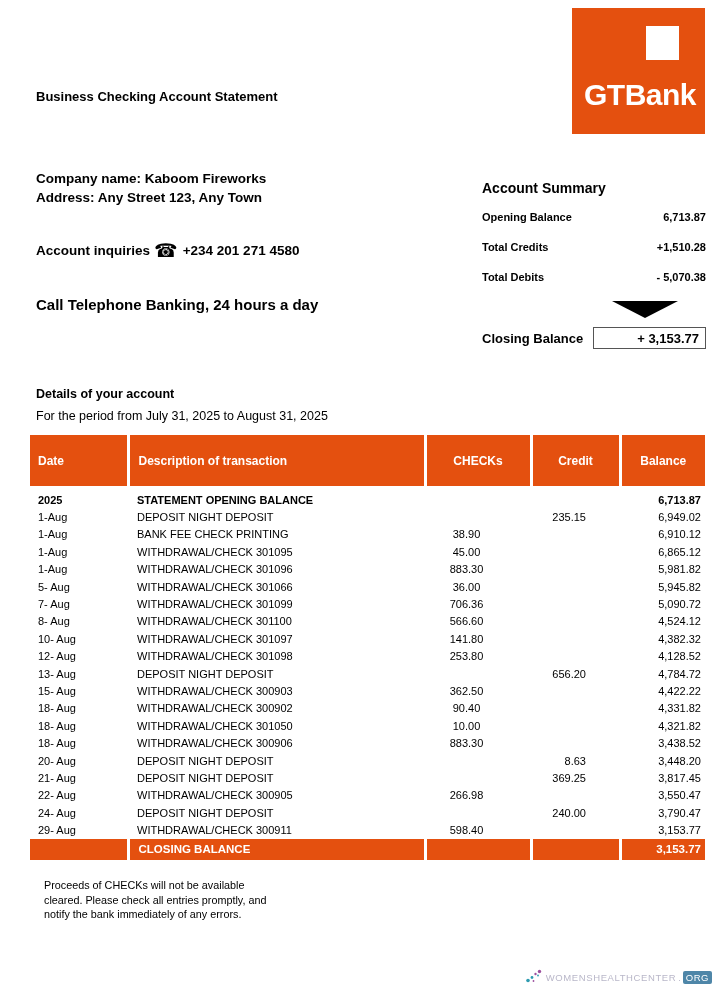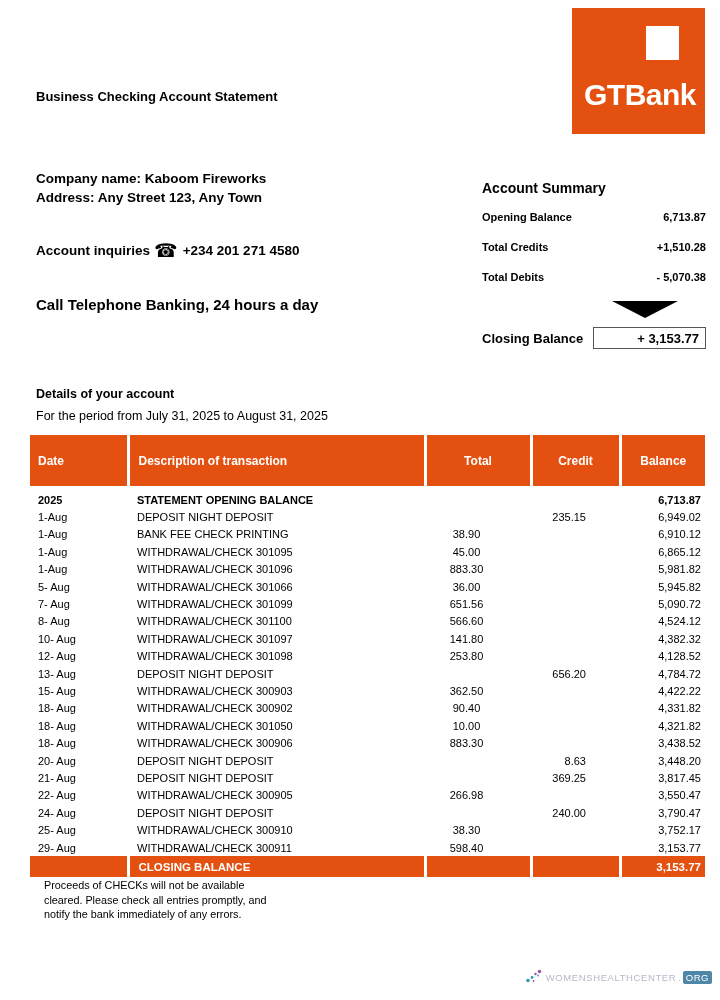--- a/index.html
+++ b/index.html
@@ -122,21 +122,21 @@
       <col style="width:98px">
         <col style="width:297px">
         <col style="width:106px">
         <col style="width:89px">
         <col style="width:85px">
     </colgroup>
     <thead>
       <tr>
         <th class="col-date">Date</th>
         <th class="col-description sep">Description of transaction</th>
-        <th class="col-debit sep">Total</th>
+        <th class="col-debit sep">CHECKs</th>
         <th class="col-credit sep">Credit</th>
         <th class="col-balance sep">Balance</th>
       </tr>
     </thead>
     <tbody>
         <tr class="bold-row">
           <td class="col-date">2025</td>
           <td class="col-description">STATEMENT OPENING BALANCE</td>
           <td class="col-debit"></td>
           <td class="col-credit"></td>
@@ -173,21 +173,21 @@
         <tr>
           <td class="col-date">5- Aug</td>
           <td class="col-description">WITHDRAWAL/CHECK 301066</td>
           <td class="col-debit">36.00</td>
           <td class="col-credit"></td>
           <td class="col-balance">5,945.82</td>
         </tr>
         <tr>
           <td class="col-date">7- Aug</td>
           <td class="col-description">WITHDRAWAL/CHECK 301099</td>
-          <td class="col-debit">651.56</td>
+          <td class="col-debit">706.36</td>
           <td class="col-credit"></td>
           <td class="col-balance">5,090.72</td>
         </tr>
         <tr>
           <td class="col-date">8- Aug</td>
           <td class="col-description">WITHDRAWAL/CHECK 301100</td>
           <td class="col-debit">566.60</td>
           <td class="col-credit"></td>
           <td class="col-balance">4,524.12</td>
         </tr>
@@ -260,27 +260,20 @@
           <td class="col-debit">266.98</td>
           <td class="col-credit"></td>
           <td class="col-balance">3,550.47</td>
         </tr>
         <tr>
           <td class="col-date">24- Aug</td>
           <td class="col-description">DEPOSIT NIGHT DEPOSIT</td>
           <td class="col-debit"></td>
           <td class="col-credit">240.00</td>
           <td class="col-balance">3,790.47</td>
-        </tr>
-        <tr>
-          <td class="col-date">25- Aug</td>
-          <td class="col-description">WITHDRAWAL/CHECK 300910</td>
-          <td class="col-debit">38.30</td>
-          <td class="col-credit"></td>
-          <td class="col-balance">3,752.17</td>
         </tr>
         <tr>
           <td class="col-date">29- Aug</td>
           <td class="col-description">WITHDRAWAL/CHECK 300911</td>
           <td class="col-debit">598.40</td>
           <td class="col-credit"></td>
           <td class="col-balance">3,153.77</td>
         </tr>
       </tbody>
     <tfoot>

